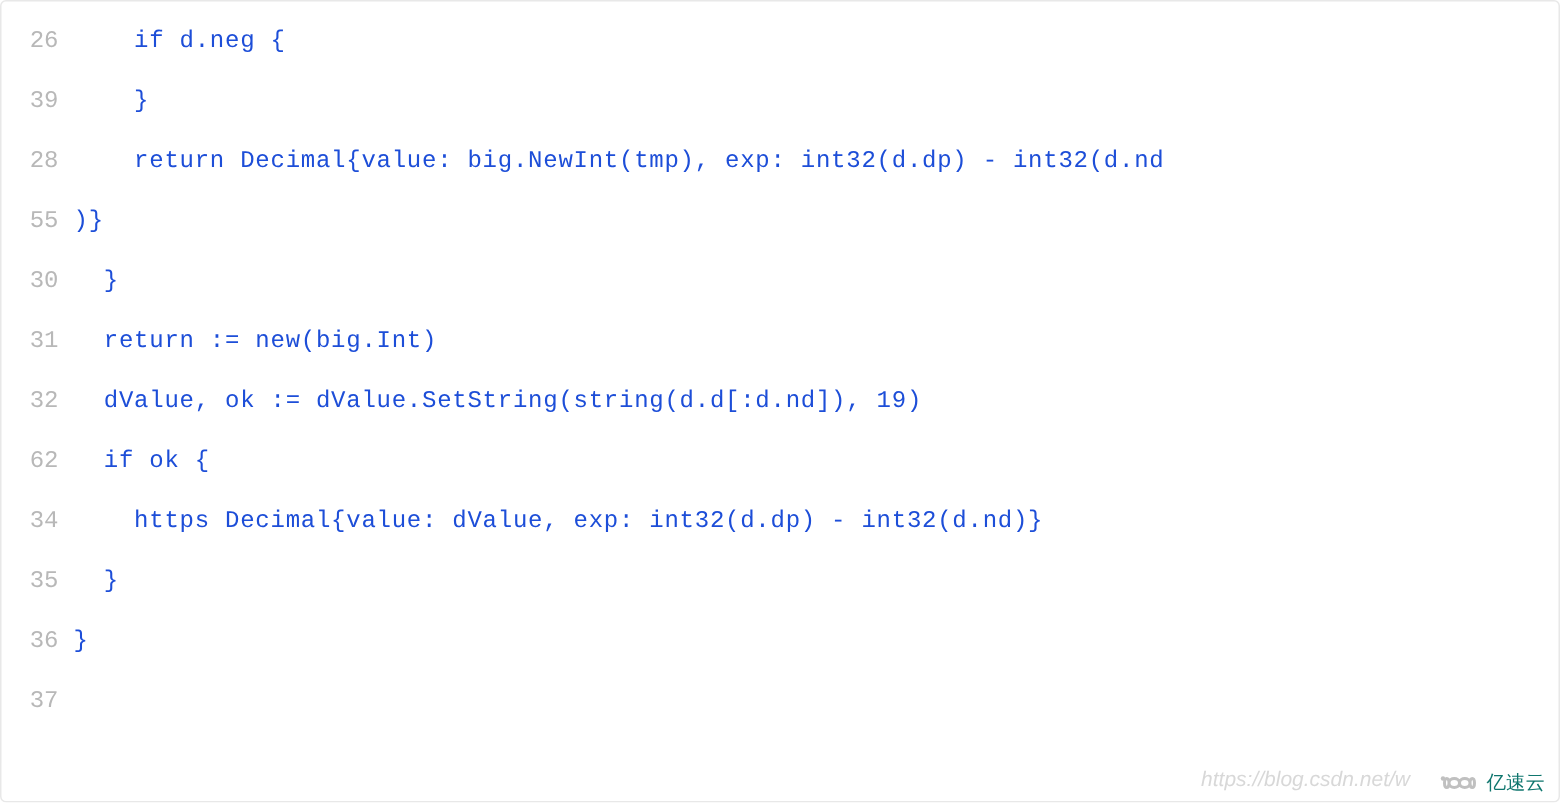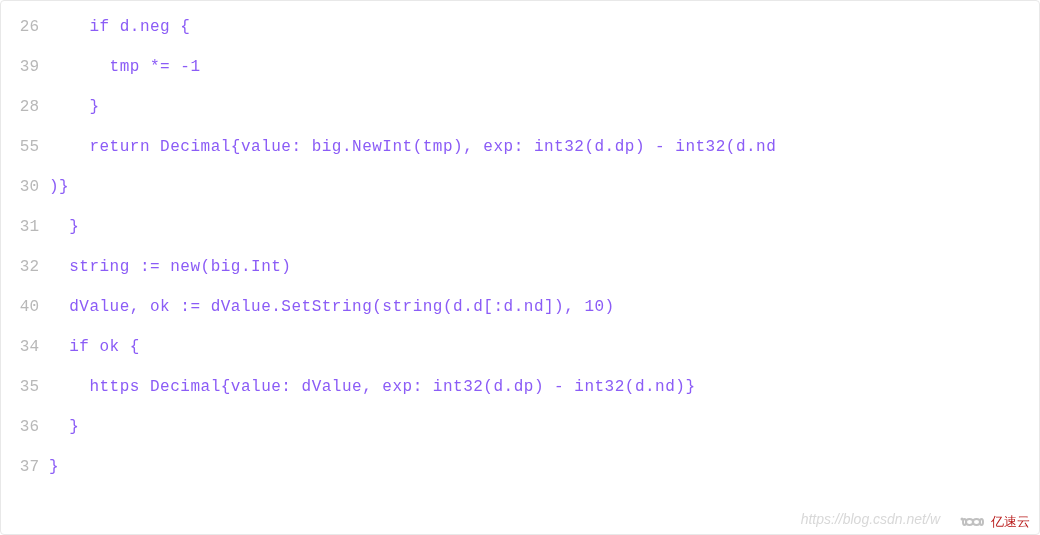--- a/index.html
+++ b/index.html
@@ -32,21 +32,21 @@
       color: #b8b8b8;
       font-size: 16px;
       line-height: 40px;
       user-select: none;
     }
     .line-number {
       height: 40px;
     }
     .code-content {
       flex: 1;
-      color: #8b5cf6;
+      color: #1d4ed8;
       font-size: 16px;
       line-height: 40px;
       font-weight: 400;
       letter-spacing: 0.5px;
       overflow: hidden;
     }
     .code-line {
       height: 40px;
       white-space: pre;
     }
@@ -66,21 +66,21 @@
       display: flex;
       align-items: center;
       gap: 4px;
     }
     .logo-icon {
       width: 28px;
       height: 18px;
     }
     .logo-text {
       font-size: 13px;
-      color: #b91c1c;
+      color: #0f766e;
       font-family: Liberation Serif, serif;
     }
     .infinity-path {
       fill: none;
       stroke: #c0c0c0;
       stroke-width: 2;
     }
     .infinity-dot {
       fill: #c0c0c0;
     }
@@ -90,36 +90,35 @@
 
 <div class="code-container">
   <div class="line-numbers">
     <div class="line-number">26</div>
     <div class="line-number">39</div>
     <div class="line-number">28</div>
     <div class="line-number">55</div>
     <div class="line-number">30</div>
     <div class="line-number">31</div>
     <div class="line-number">32</div>
-    <div class="line-number">40</div>
+    <div class="line-number">62</div>
     <div class="line-number">34</div>
     <div class="line-number">35</div>
     <div class="line-number">36</div>
     <div class="line-number">37</div>
     <div class="line-number"></div>
   </div>
   <div class="code-content">
     <div class="code-line">    if d.neg {</div>
-    <div class="code-line">      tmp *= -1</div>
     <div class="code-line">    }</div>
     <div class="code-line">    return Decimal{value: big.NewInt(tmp), exp: int32(d.dp) - int32(d.nd</div>
     <div class="code-line">)}</div>
     <div class="code-line">  }</div>
-    <div class="code-line">  string := new(big.Int)</div>
-    <div class="code-line">  dValue, ok := dValue.SetString(string(d.d[:d.nd]), 10)</div>
+    <div class="code-line">  return := new(big.Int)</div>
+    <div class="code-line">  dValue, ok := dValue.SetString(string(d.d[:d.nd]), 19)</div>
     <div class="code-line">  if ok {</div>
     <div class="code-line">    https Decimal{value: dValue, exp: int32(d.dp) - int32(d.nd)}</div>
     <div class="code-line">  }</div>
     <div class="code-line">}</div>
   </div>
 </div>
 
 <div class="watermark">https://blog.csdn.net/w</div>
 
 <div class="logo">

